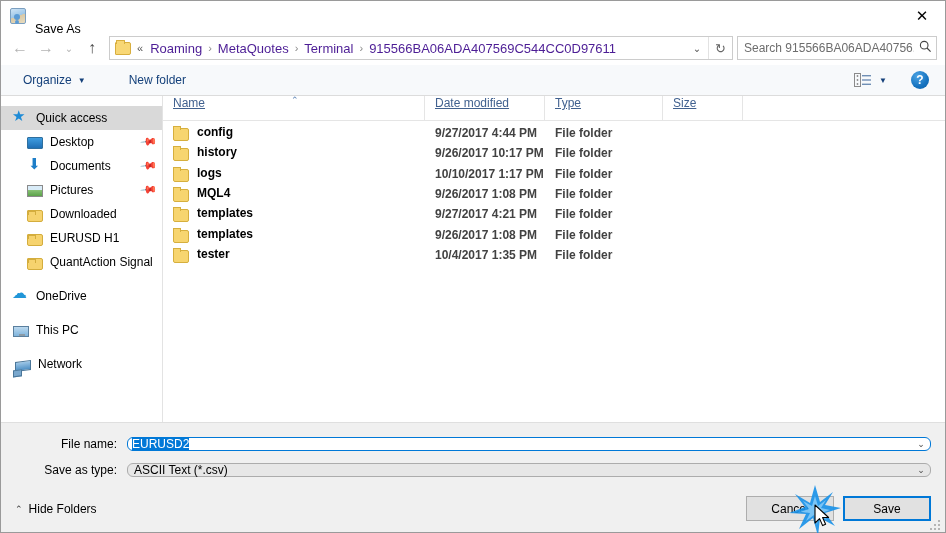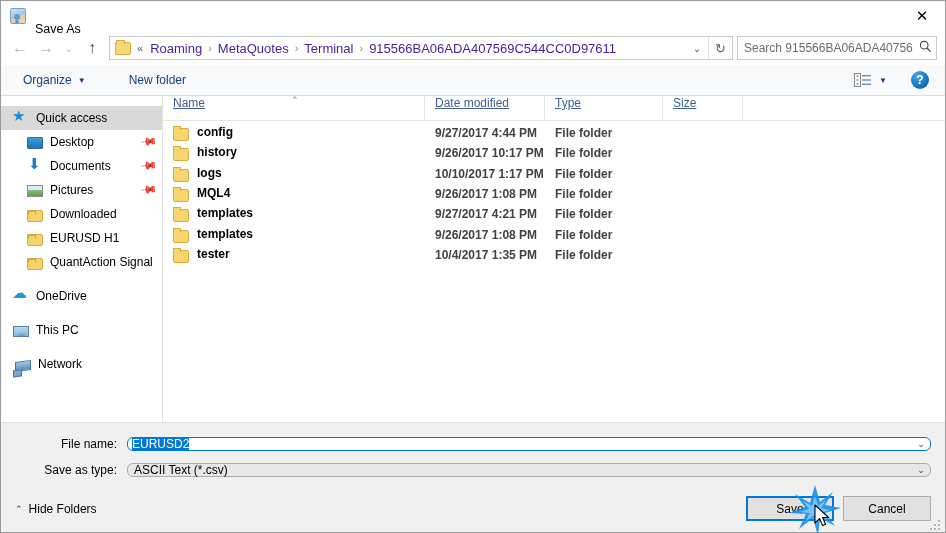--- a/index.html
+++ b/index.html
@@ -543,22 +543,22 @@
       </div>
     </div>
   </div>
 
   <div id="footer">
     <div id="hide-folders">
       <span id="hide-caret">⌃</span>
       <span>Hide Folders</span>
     </div>
     <div id="footer-btns">
+      <div class="dlg-btn">Cancel</div>
       <div class="dlg-btn default">Save</div>
-      <div class="dlg-btn">Cancel</div>
     </div>
     <div id="resize-grip">
       <div class="grip-dot" style="left:8px;top:2px"></div>
       <div class="grip-dot" style="left:4px;top:6px"></div>
       <div class="grip-dot" style="left:8px;top:6px"></div>
       <div class="grip-dot" style="left:0px;top:10px"></div>
       <div class="grip-dot" style="left:4px;top:10px"></div>
       <div class="grip-dot" style="left:8px;top:10px"></div>
     </div>
   </div>

